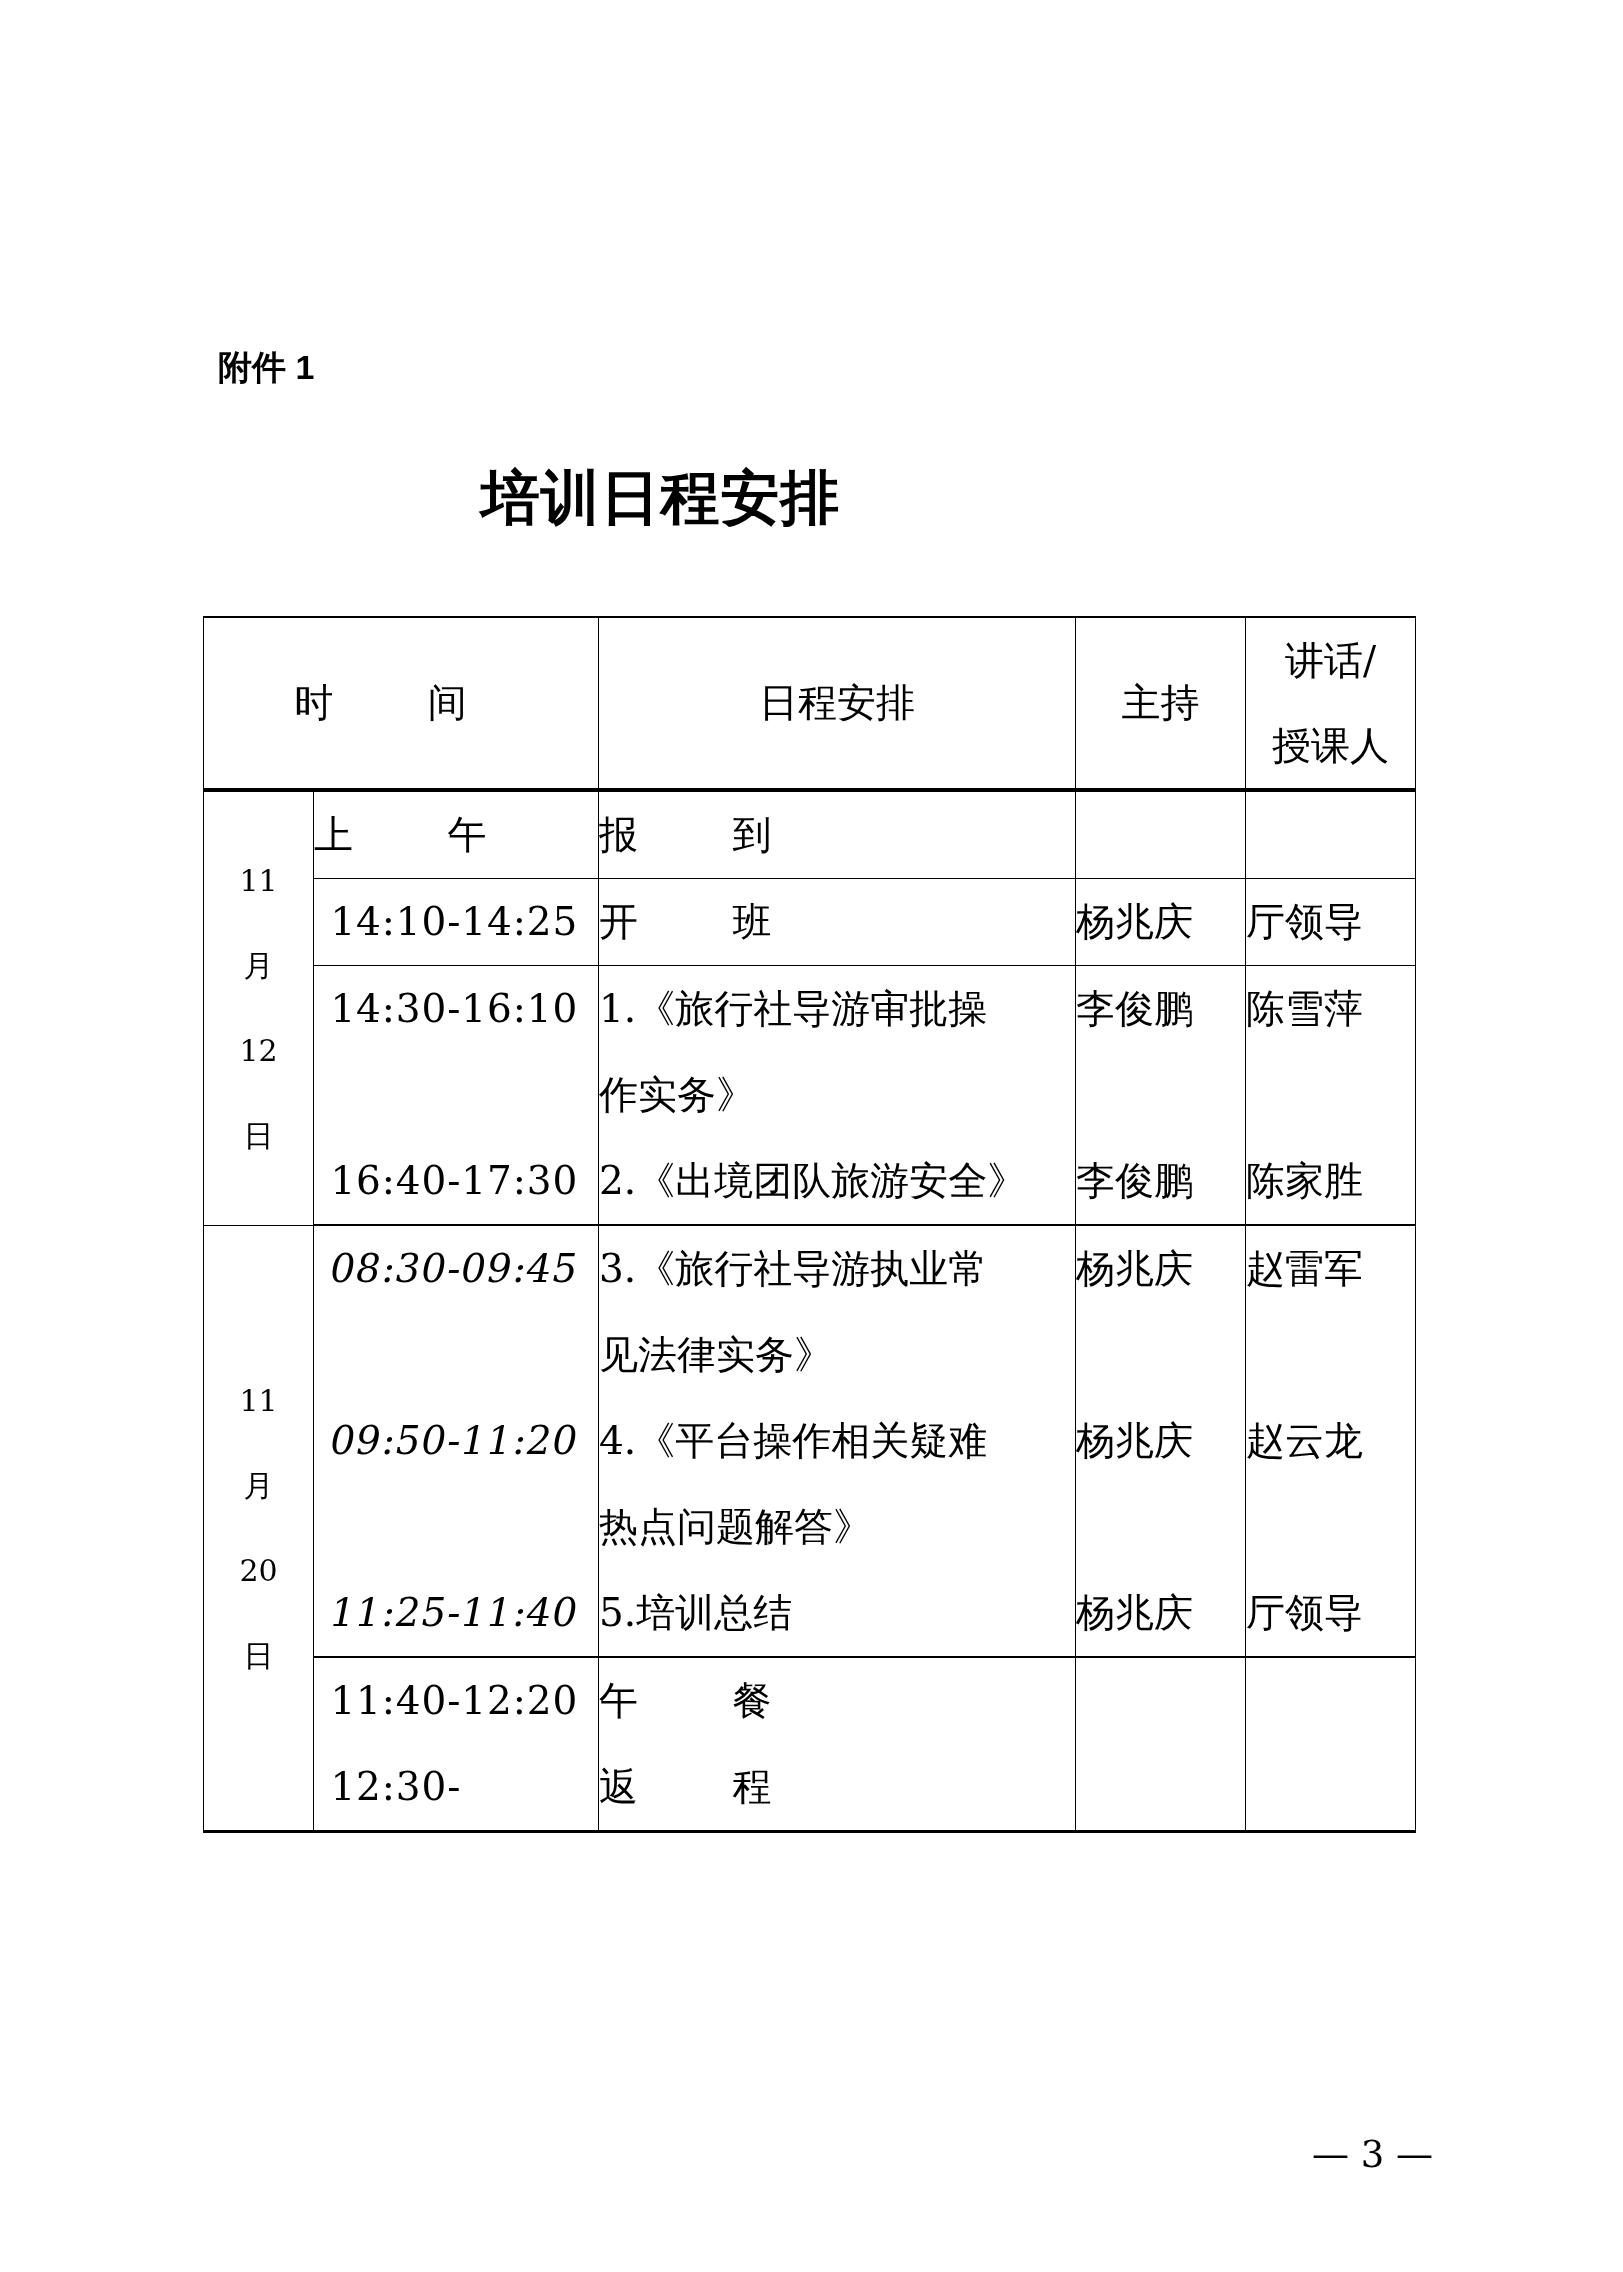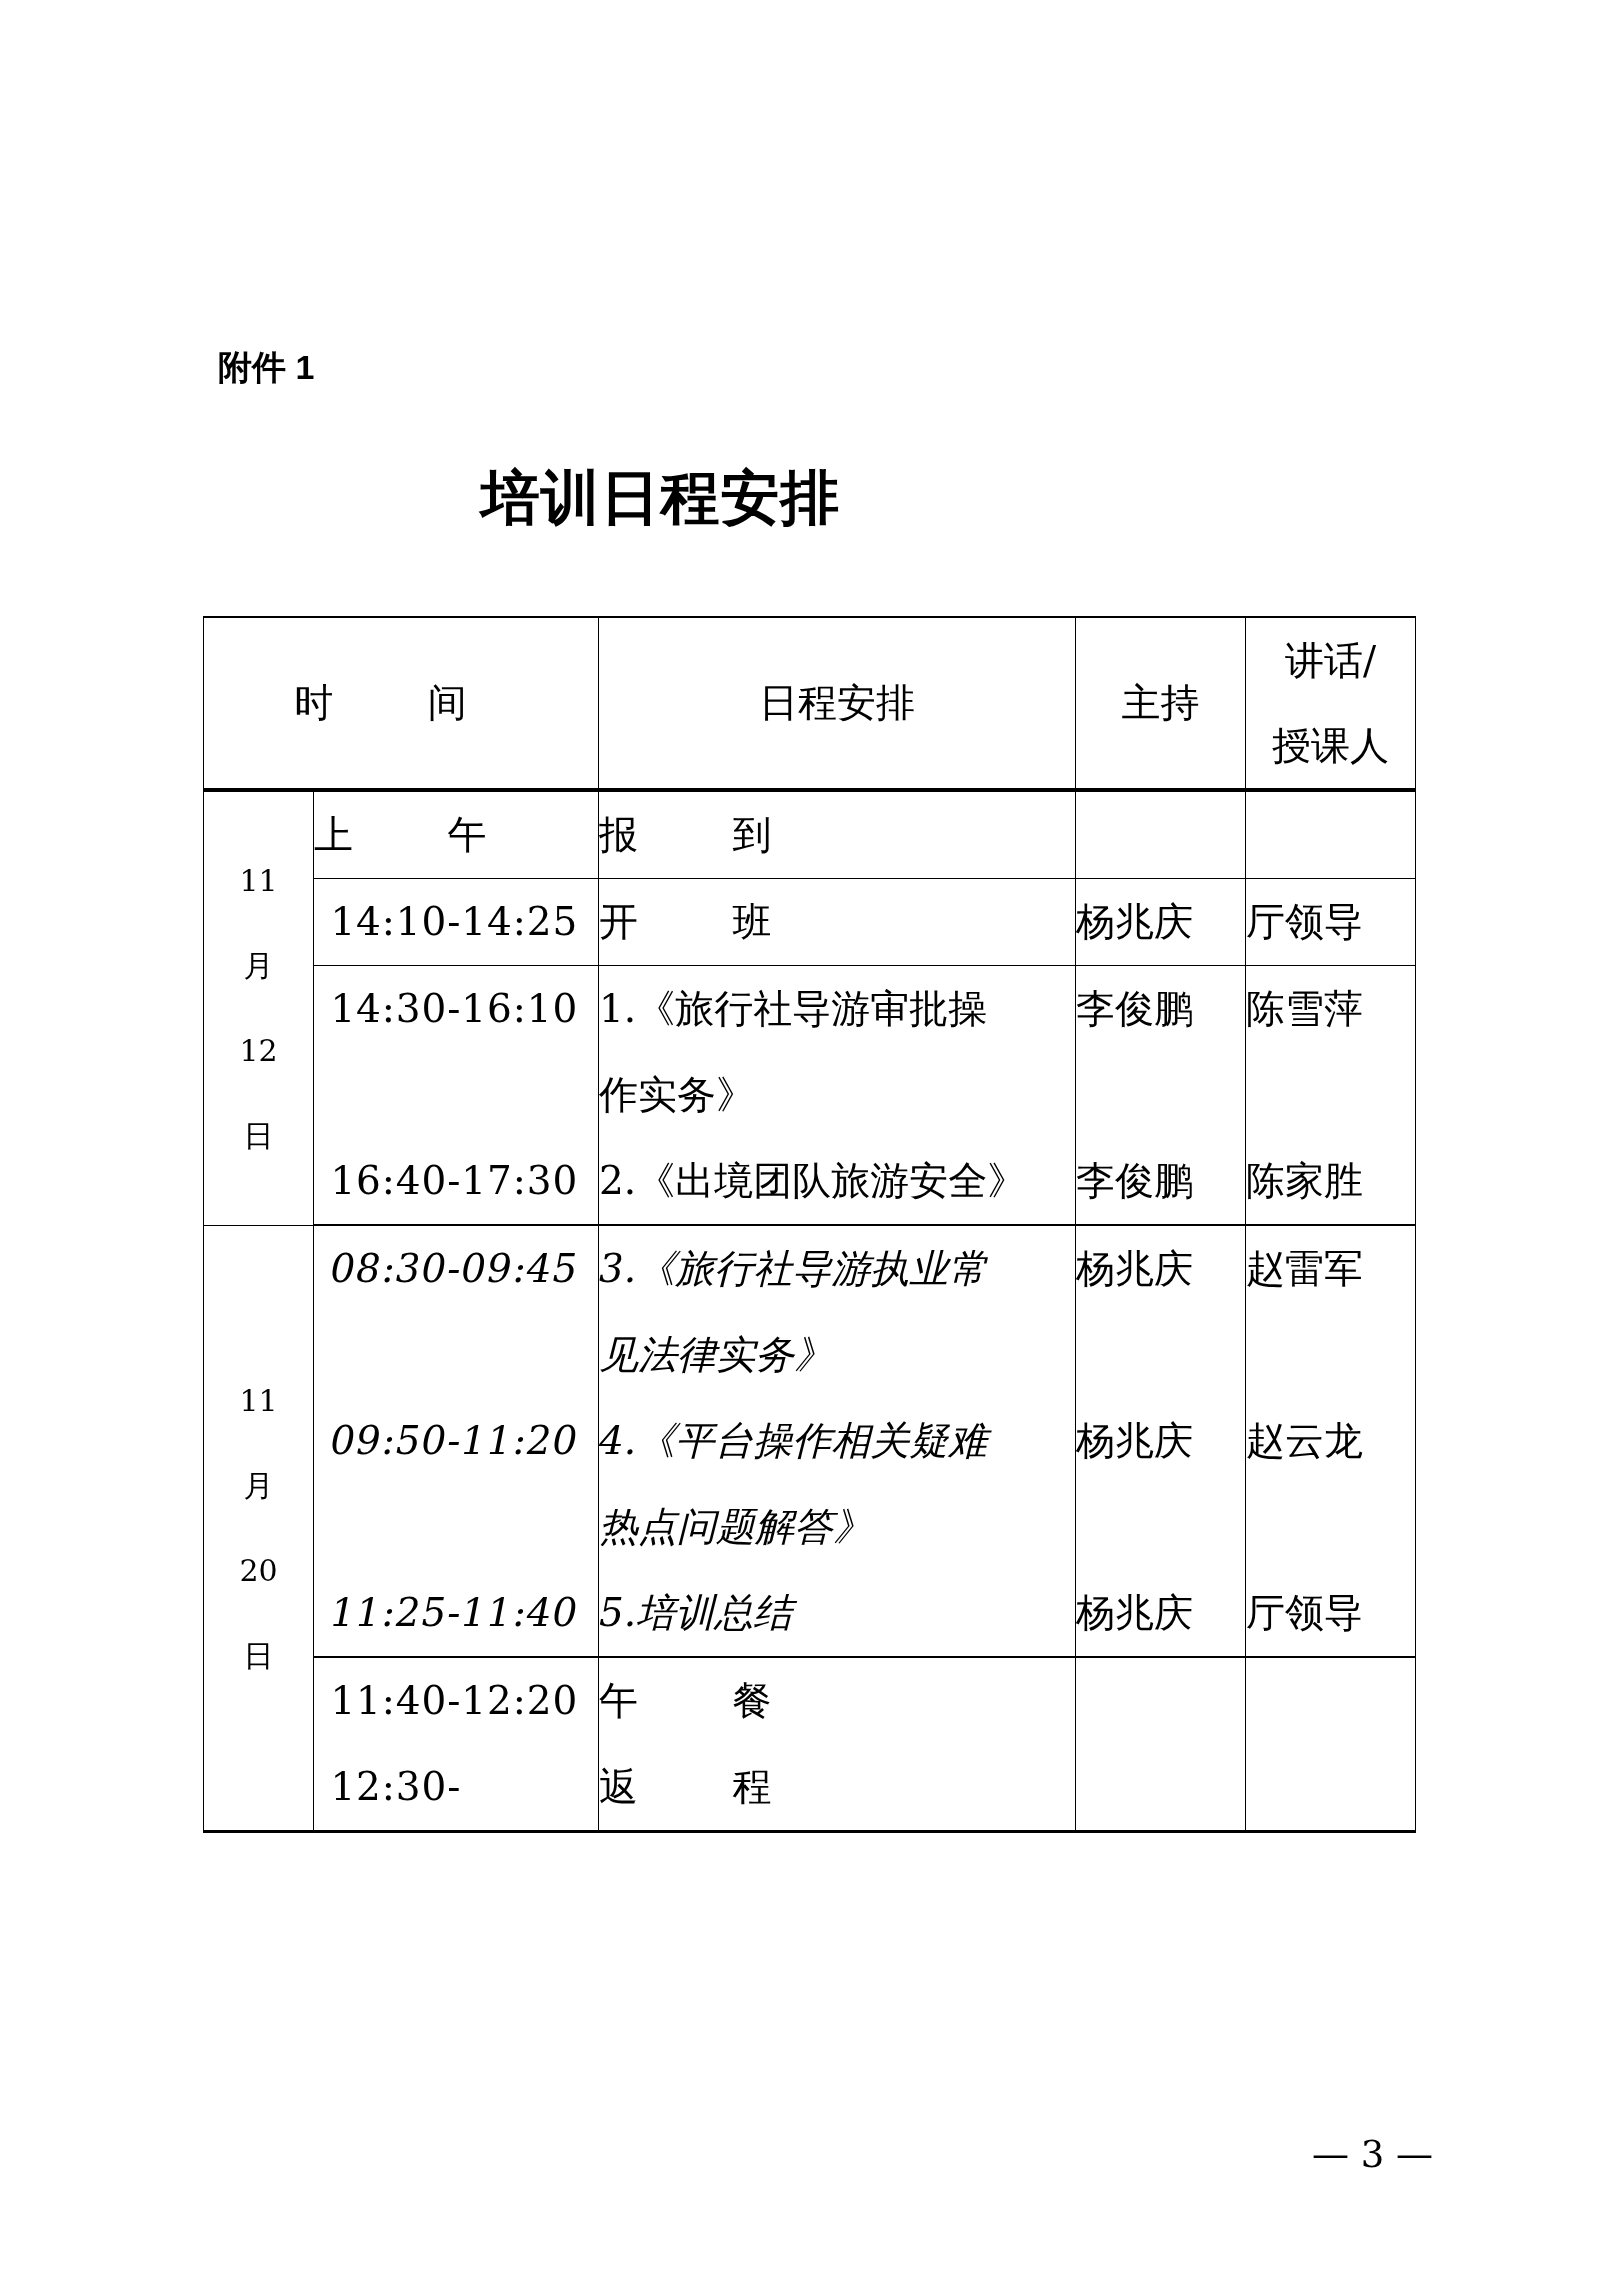--- a/index.html
+++ b/index.html
@@ -110,21 +110,21 @@
       <span class="date-line">20</span>
       <span class="date-line">日</span>
     </td>
     <td class="time-cell" style="border-bottom-width:2.7px;font-style:italic;">
       <span class="line">08:30-09:45</span>
       <span class="line"></span>
       <span class="line">09:50-11:20</span>
       <span class="line"></span>
       <span class="line">11:25-11:40</span>
     </td>
-    <td class="l" style="border-bottom-width:2.7px;font-style:italic;">
+    <td class="l" style="border-bottom-width:2.7px;">
       <span class="line">3.《旅行社导游执业常</span>
       <span class="line">见法律实务》</span>
       <span class="line">4.《平台操作相关疑难</span>
       <span class="line">热点问题解答》</span>
       <span class="line">5.培训总结</span>
     </td>
     <td class="c" style="border-bottom-width:2.7px;">
       <span class="line">杨兆庆</span>
       <span class="line"></span>
       <span class="line">杨兆庆</span>

